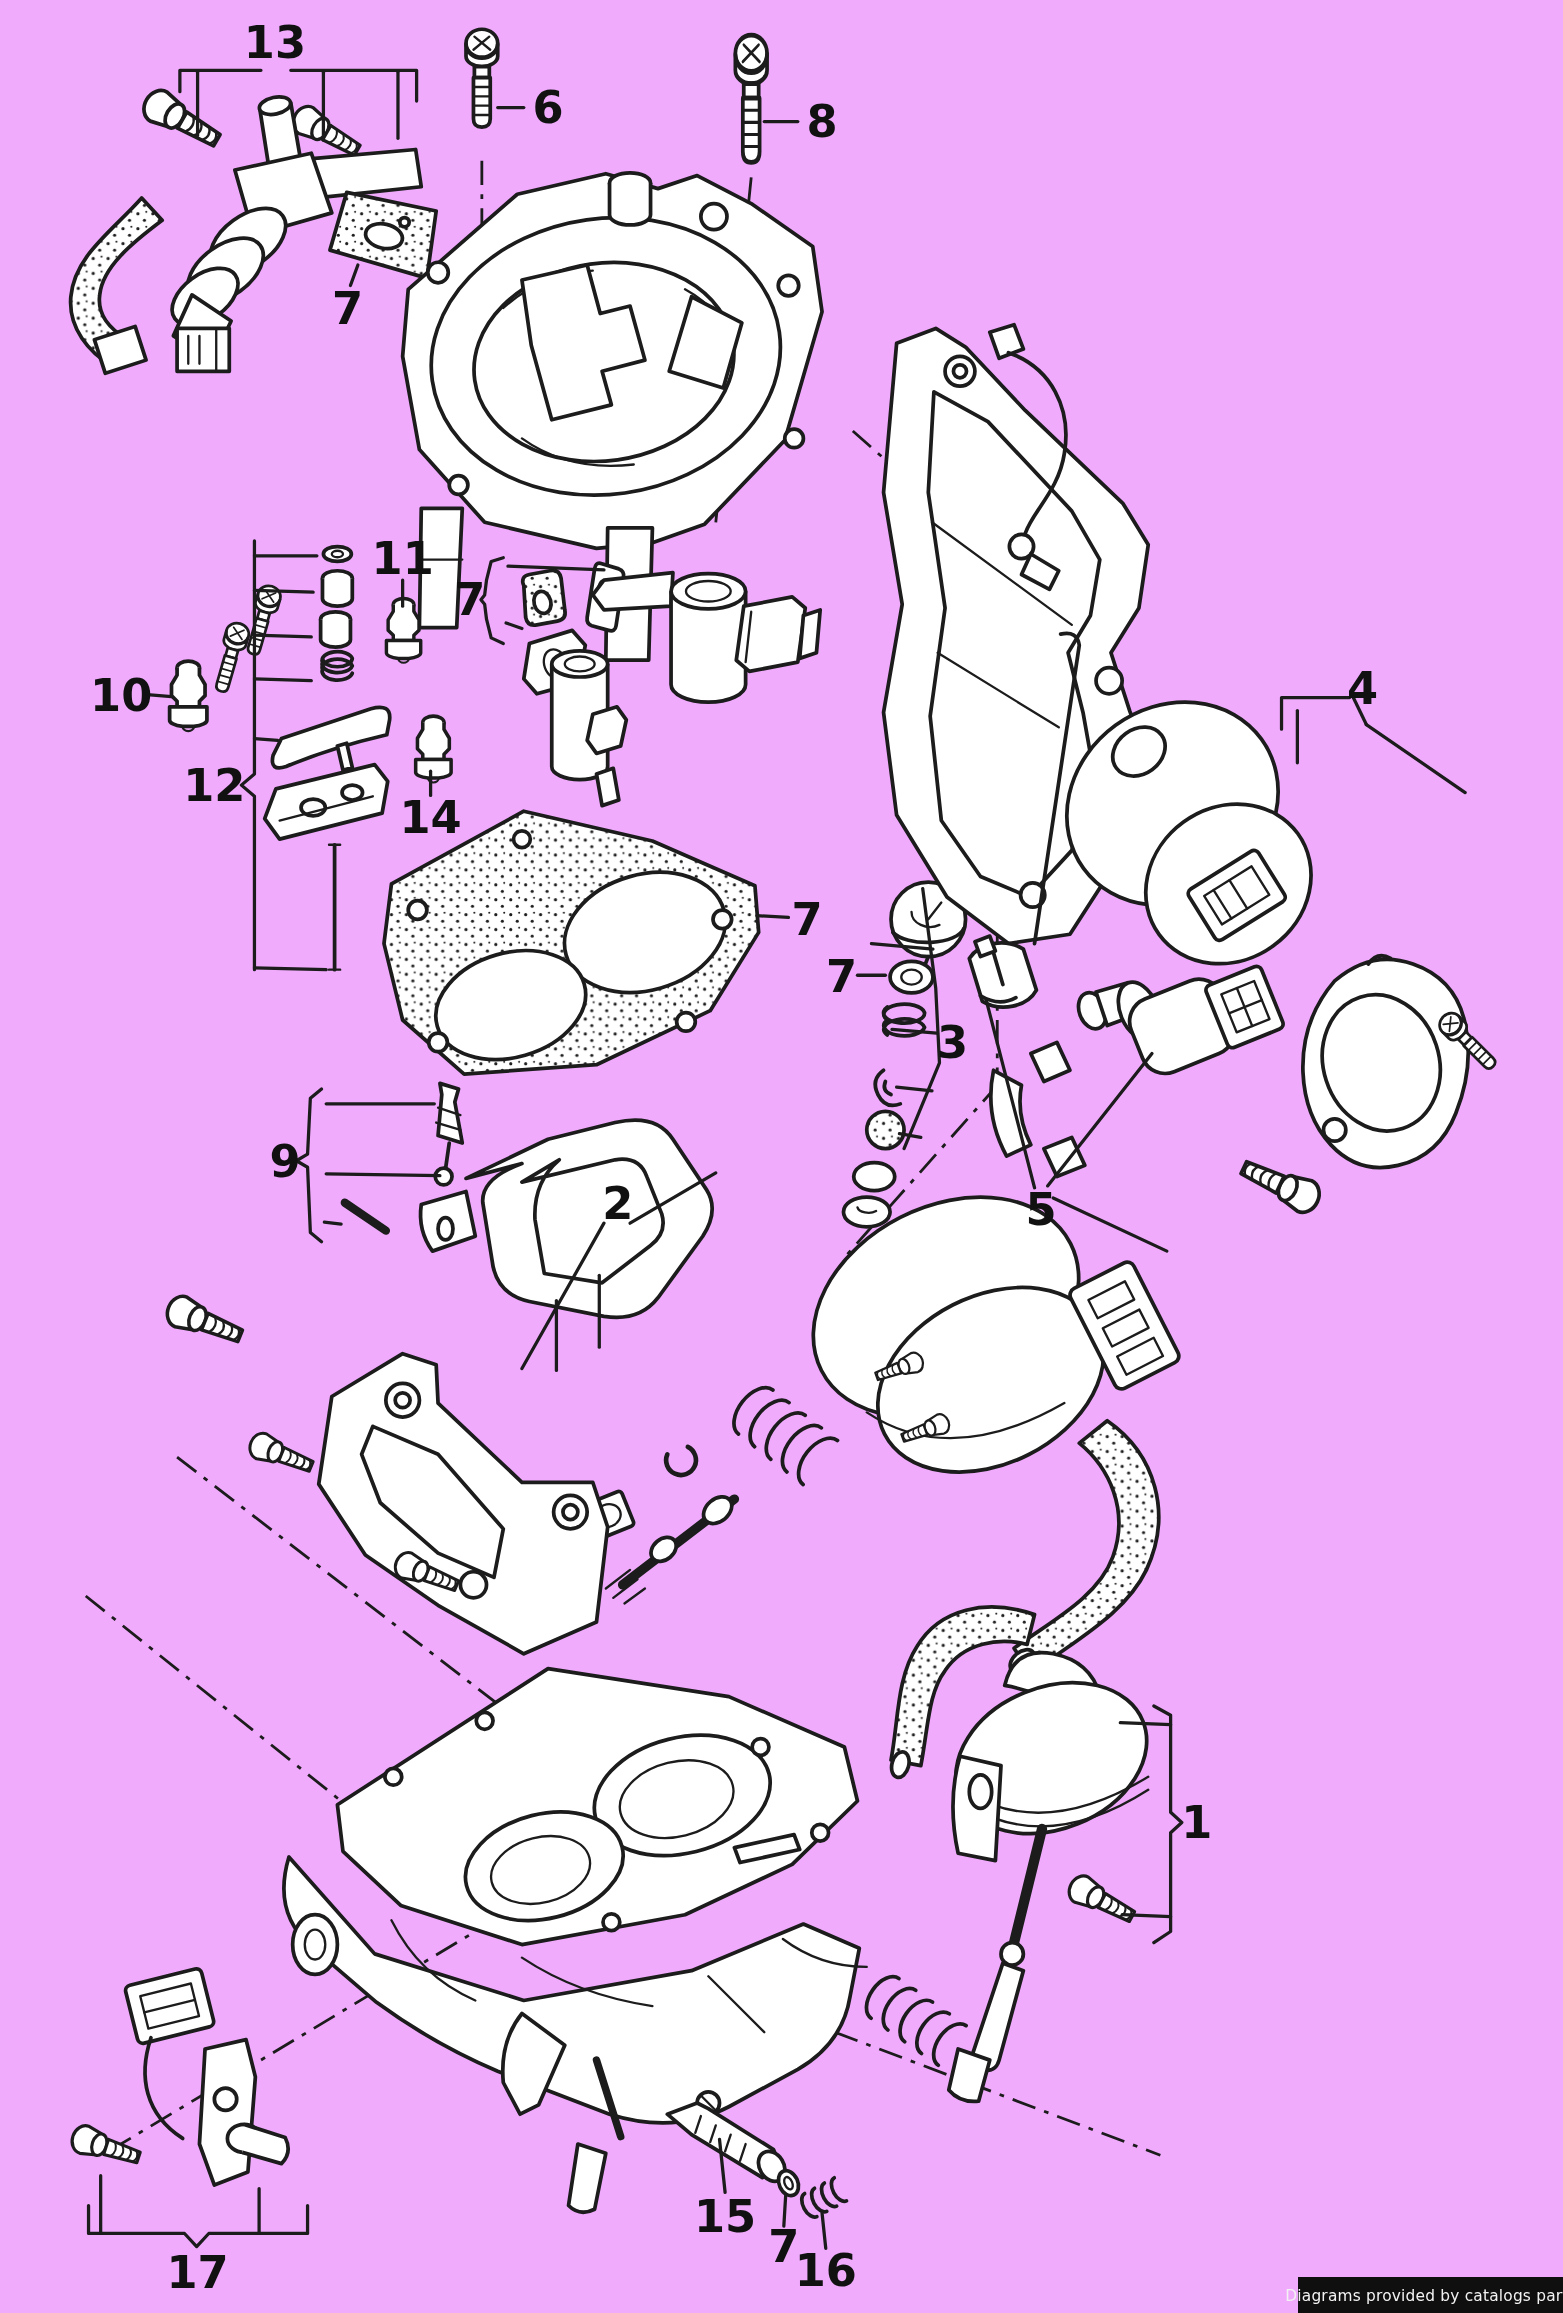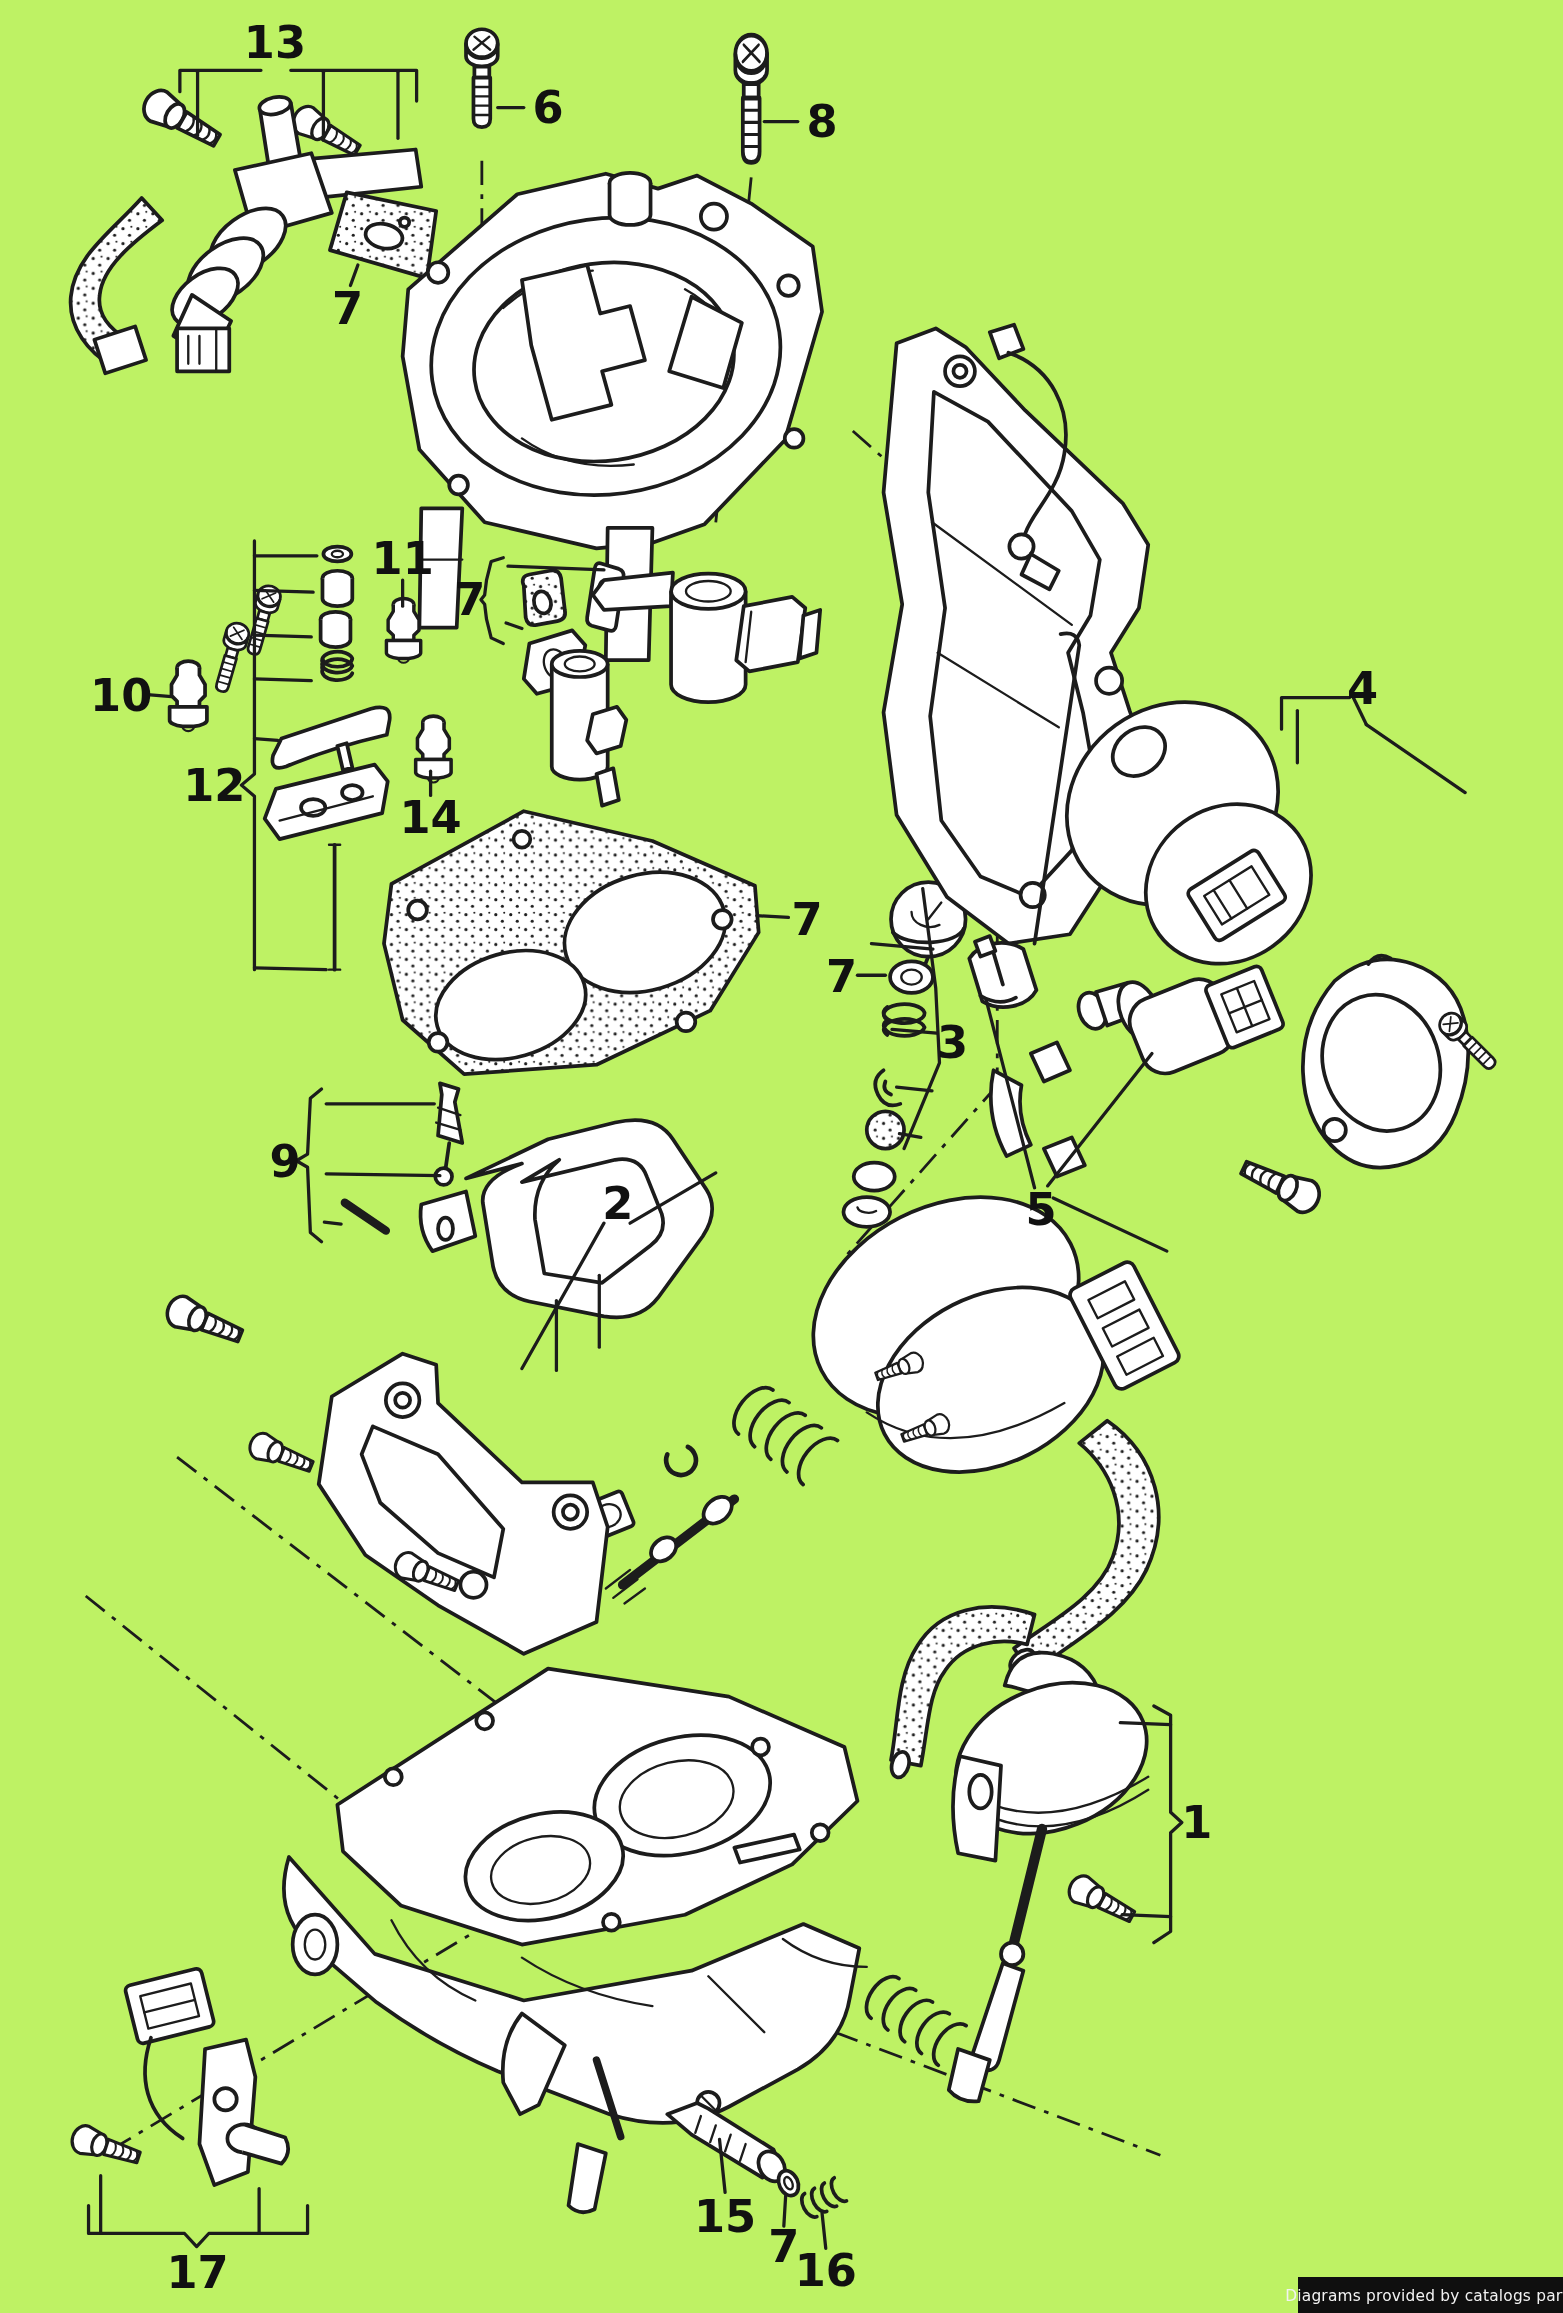--- a/index.html
+++ b/index.html
@@ -1,16 +1,16 @@
 <!DOCTYPE html>
 <html style="font-size:15px"><head>
 <meta charset="utf-8">
 <style>
   html,body{margin:0;padding:0;background:#e8e8e8}
-  #stage{position:relative;width:1563px;height:2314px;background:#bef264;overflow:hidden;
+  #stage{position:relative;width:1563px;height:2314px;background:#f0abfc;overflow:hidden;
          font-family:"DejaVu Sans",sans-serif}
   svg{position:absolute;left:0;top:0}
   .ln{fill:none;stroke:#1c1c1c;stroke-width:4;stroke-linecap:round;stroke-linejoin:round}
   .fw{fill:#ffffff;stroke:#1c1c1c;stroke-width:4;stroke-linejoin:round}
   .sp{fill:url(#spk);stroke:#1c1c1c;stroke-width:4;stroke-linejoin:round}
   .thin{stroke-width:2.5}
   .axis{fill:none;stroke:#1c1c1c;stroke-width:3;stroke-dasharray:26 10 5 10}
   .leader{fill:none;stroke:#1c1c1c;stroke-width:3.5;stroke-linecap:round;stroke-linejoin:round}
   .callout{font:bold 48px "DejaVu Sans",sans-serif;fill:#111;text-anchor:middle}
   .footer{position:absolute;left:1298px;top:2277px;width:266px;height:37px;background:#0f0f0f;

